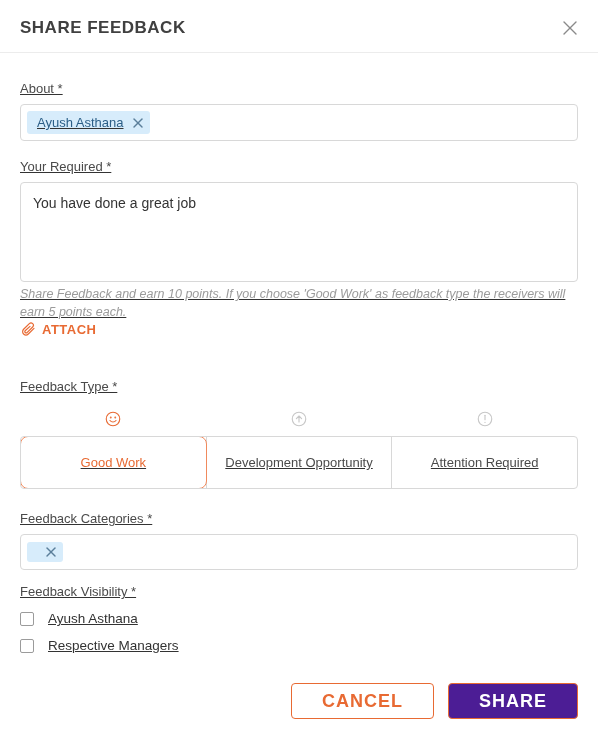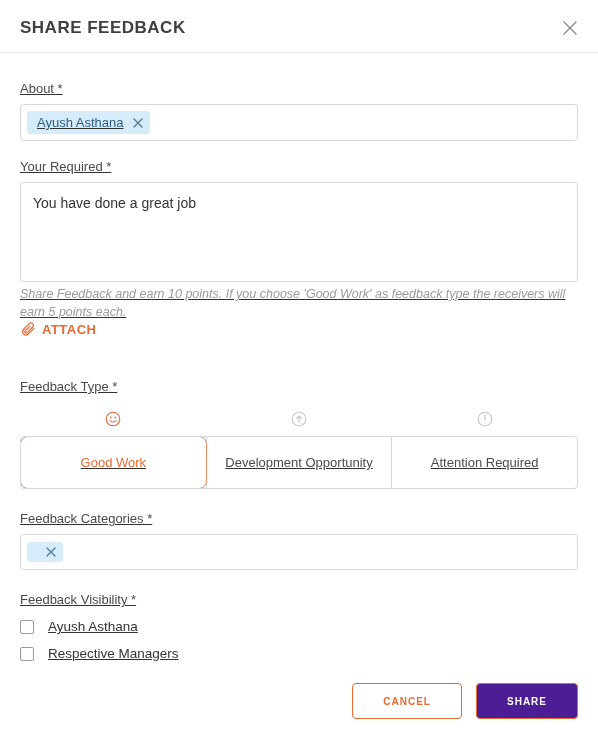--- a/index.html
+++ b/index.html
@@ -34,21 +34,21 @@
   .type-grid { display: flex; border: 1px solid #d8d8d8; border-radius: 4px; overflow: hidden; margin-top: 2px; }
   .type-cell { flex: 1; text-align: center; padding: 18px 8px; font-size: 13px; color: #4a4a4a; cursor: pointer; }
   .type-cell + .type-cell { border-left: 1px solid #d8d8d8; }
   .type-cell.active { border: 1px solid #f08a5d; color: #e86a33; margin: -1px; border-radius: 8px; z-index: 1; position: relative; background: #fff; }
 
   .visibility-list { display: flex; flex-direction: column; gap: 12px; margin-top: 12px; }
   .cb-row { display: flex; align-items: center; gap: 14px; font-size: 13.5px; color: #333; }
   .cb { width: 14px; height: 14px; border: 1.5px solid #9b9b9b; border-radius: 2px; cursor: pointer; display: inline-block; background: #fff; }
 
   .modal-footer { display: flex; justify-content: flex-end; gap: 14px; padding: 16px 20px 20px 20px; }
-  .btn { height: 36px; padding: 0 30px; border-radius: 4px; font-size: 10px; font-weight: 600; letter-spacing: 1px; cursor: pointer; display: inline-flex; align-items: center; justify-content: center; }
+  .btn { height: 36px; padding: 0 30px; border-radius: 4px; font-size: 18px; font-weight: 600; letter-spacing: 1px; cursor: pointer; display: inline-flex; align-items: center; justify-content: center; }
   .btn-outline { border: 1px solid #e86a33; color: #e86a33; background: #fff; }
   .btn-solid { background: #4c1d95; color: #fff; border: 1px solid #e86a33; }
 </style>
 </head>
 <body>
 
 <div class="modal">
 
   <div class="modal-header">
     <div class="modal-title">SHARE FEEDBACK</div>
@@ -127,21 +127,21 @@
         <span class="x">
           <svg viewBox="0 0 12 12" fill="none" stroke="currentColor" stroke-width="1.4" stroke-linecap="round">
             <line x1="2" y1="2" x2="10" y2="10"></line>
               <line x1="10" y1="2" x2="2" y2="10"></line>
           </svg>
         </span>
       </span>
     </div>
 
     
-    <label class="field-label" style="margin-top:22px;">Feedback Visibility *</label>
+    <label class="field-label" style="margin-top:14px;">Feedback Visibility *</label>
     <div class="visibility-list">
       <div class="cb-row">
         <span class="cb"></span>
         <span>Ayush Asthana</span>
       </div>
       <div class="cb-row">
         <span class="cb"></span>
         <span>Respective Managers</span>
       </div>
 

